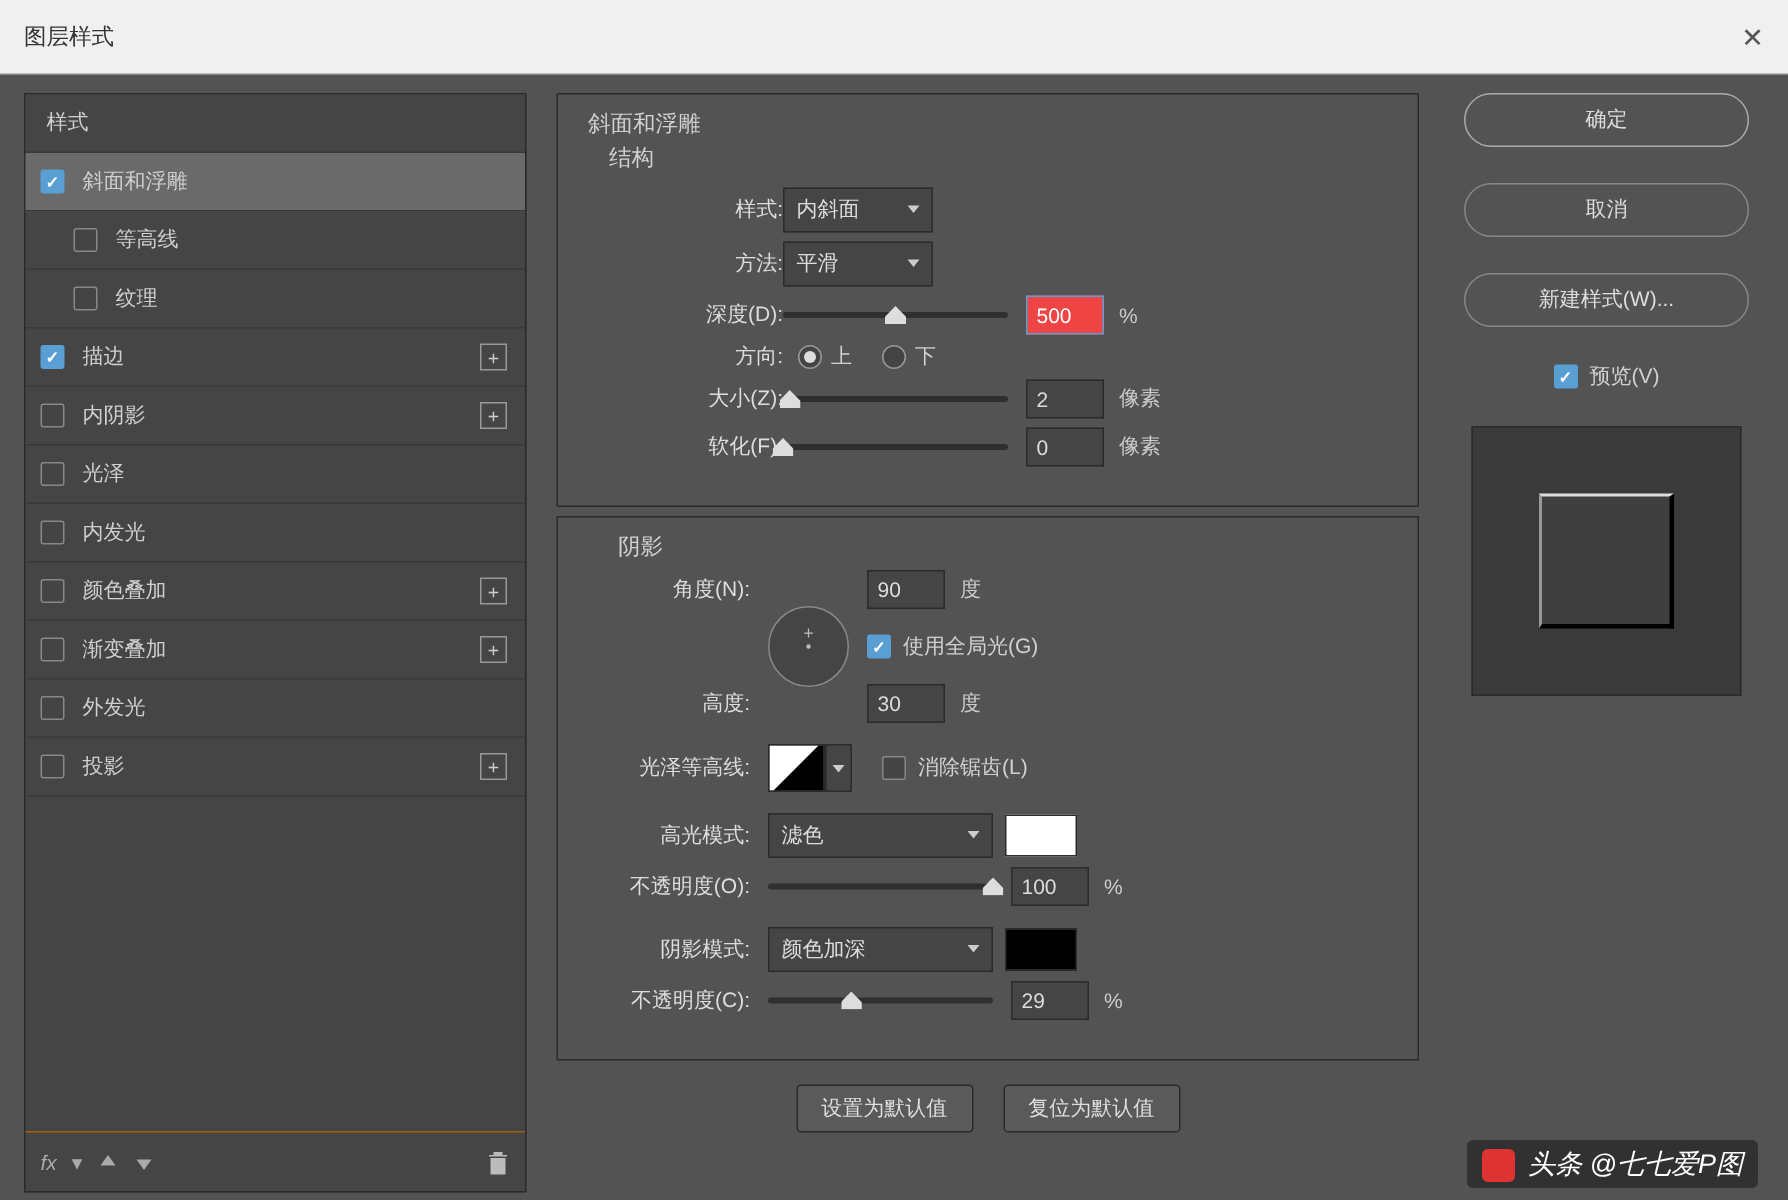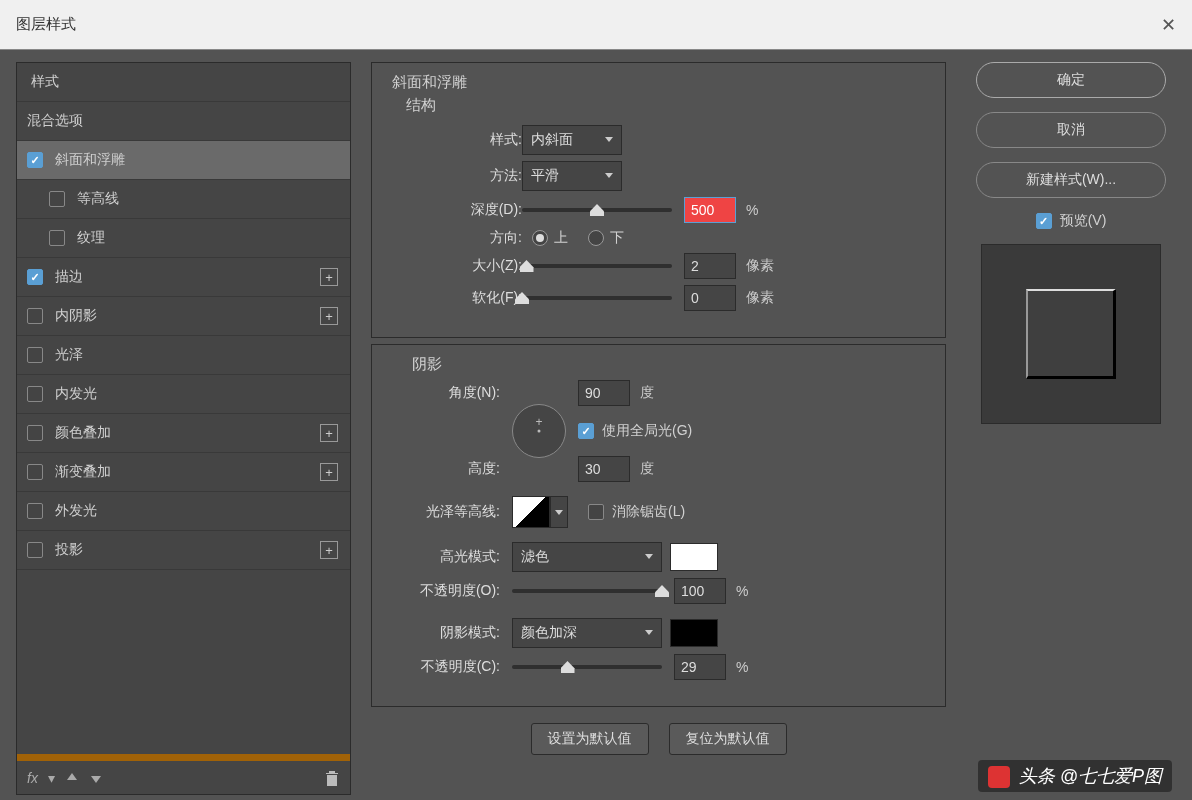--- a/index.html
+++ b/index.html
@@ -15,21 +15,21 @@
 .sidebar { width: 335px; background: #f9a8d4; display: flex; flex-direction: column; }
 .style-list { border: 1px solid #2b2b2b; background: #454545; flex: 1; display: flex; flex-direction: column; }
 .style-item { height: 39px; display: flex; align-items: center; padding: 0 10px; border-bottom: 1px solid #393939; color: #cfcfcf; position: relative; }
 .style-item.header { background: #454545; padding-left: 14px; }
 .style-item.sel { background: #6a6a6a; }
 .style-item .cb { width: 16px; height: 16px; border: 1px solid #888; border-radius: 2px; margin-right: 12px; background: #444; flex-shrink: 0; display: flex; align-items: center; justify-content: center; }
 .style-item .cb.checked { background: #5a9fd4; border-color: #5a9fd4; }
 .style-item .cb.checked::after { content: "✓"; color: #fff; font-size: 11px; font-weight: bold; }
 .style-item.indent { padding-left: 32px; }
 .style-item .plus { position: absolute; right: 12px; width: 18px; height: 18px; border: 1px solid #999; display: flex; align-items: center; justify-content: center; font-size: 13px; color: #ccc; }
-.sidebar-footer { height: 40px; display: flex; align-items: center; padding: 14px 10px; gap: 10px; border-top: 7px solid #a16207; color: #aaa; }
+.sidebar-footer { height: 40px; display: flex; align-items: center; padding: 14px 10px; gap: 10px; border-top: 1px solid #a16207; color: #aaa; }
 .sidebar-footer .spacer { flex: 1; }
 .sidebar-footer span { font-style: italic; font-size: 14px; }
 .sidebar-footer svg { fill: #aaa; }
 
 
 .center { flex: 1; display: flex; flex-direction: column; }
 .panel { border: 1px solid #2b2b2b; padding: 10px 20px 20px 20px; margin-bottom: 6px; }
 .panel-title { font-size: 15px; margin-bottom: 4px; }
 .panel-subtitle { font-size: 15px; margin-left: 14px; margin-bottom: 10px; }
 .row { display: flex; align-items: center; margin: 6px 0; }
@@ -51,21 +51,21 @@
 .angle-dial .cross { position: absolute; left: 50%; top: 10px; transform: translateX(-50%); font-size: 12px; color: #bbb; }
 .angle-dial .dot { position: absolute; width: 3px; height: 3px; background: #bbb; border-radius: 50%; left: 50%; top: 50%; transform: translate(-50%, -50%); }
 .swatch { width: 48px; height: 28px; border: 1px solid #2b2b2b; margin-left: 8px; }
 .contour { width: 38px; height: 32px; background: linear-gradient(135deg, #fff 49%, #000 50%); border: 1px solid #2b2b2b; }
 .contour-dd { width: 18px; height: 32px; background: #454545; border: 1px solid #2b2b2b; display: flex; align-items: center; justify-content: center; }
 .contour-dd::after { content: ""; width: 0; height: 0; border-left: 4px solid transparent; border-right: 4px solid transparent; border-top: 5px solid #ccc; }
 .btn-row { display: flex; gap: 20px; justify-content: center; margin-top: 10px; }
 .btn-flat { background: #5a5a5a; border: 1px solid #2b2b2b; color: #ddd; padding: 6px 16px; border-radius: 3px; cursor: pointer; height: 32px; display: flex; align-items: center; }
 
 
-.right { width: 210px; display: flex; flex-direction: column; align-items: center; gap: 14px; }
+.right { width: 210px; display: flex; flex-direction: column; align-items: center; gap: 24px; }
 .pill-btn { width: 190px; height: 36px; border: 1px solid #888; border-radius: 18px; background: #535353; color: #ddd; display: flex; align-items: center; justify-content: center; cursor: pointer; }
 .pill-btn.primary { border-color: #aaa; font-weight: 500; }
 .preview-cb { display: flex; align-items: center; }
 .preview-box { width: 180px; height: 180px; background: #3a3a3a; border: 1px solid #2b2b2b; display: flex; align-items: center; justify-content: center; }
 .preview-inner { width: 90px; height: 90px; background: #3f3f3f; border-top: 2px solid #ddd; border-left: 2px solid #999; border-right: 3px solid #000; border-bottom: 3px solid #000; }
 
 .watermark { position: fixed; right: 20px; bottom: 8px; background: rgba(0,0,0,0.4); color: #fff; padding: 4px 10px; border-radius: 4px; font-size: 18px; font-style: italic; }
 .watermark .avatar { display: inline-block; width: 22px; height: 22px; background: #d33; border-radius: 4px; vertical-align: middle; margin-right: 4px; }
 </style>
 </head>
@@ -75,23 +75,20 @@
   <span class="title">图层样式</span>
   <span class="close">✕</span>
 </div>
 
 <div class="content">
 
   <div class="sidebar">
     <div class="style-list">
       <div class="style-item header">
         <span>样式</span>
-      </div>
-      <div class="style-item">
-        <span>混合选项</span>
       </div>
       <div id="style-items">
           <div class="style-item sel">
             <span class="cb checked"></span>
             <span>斜面和浮雕</span>
           </div>
           <div class="style-item indent">
             <span class="cb"></span>
             <span>等高线</span>
           </div>

